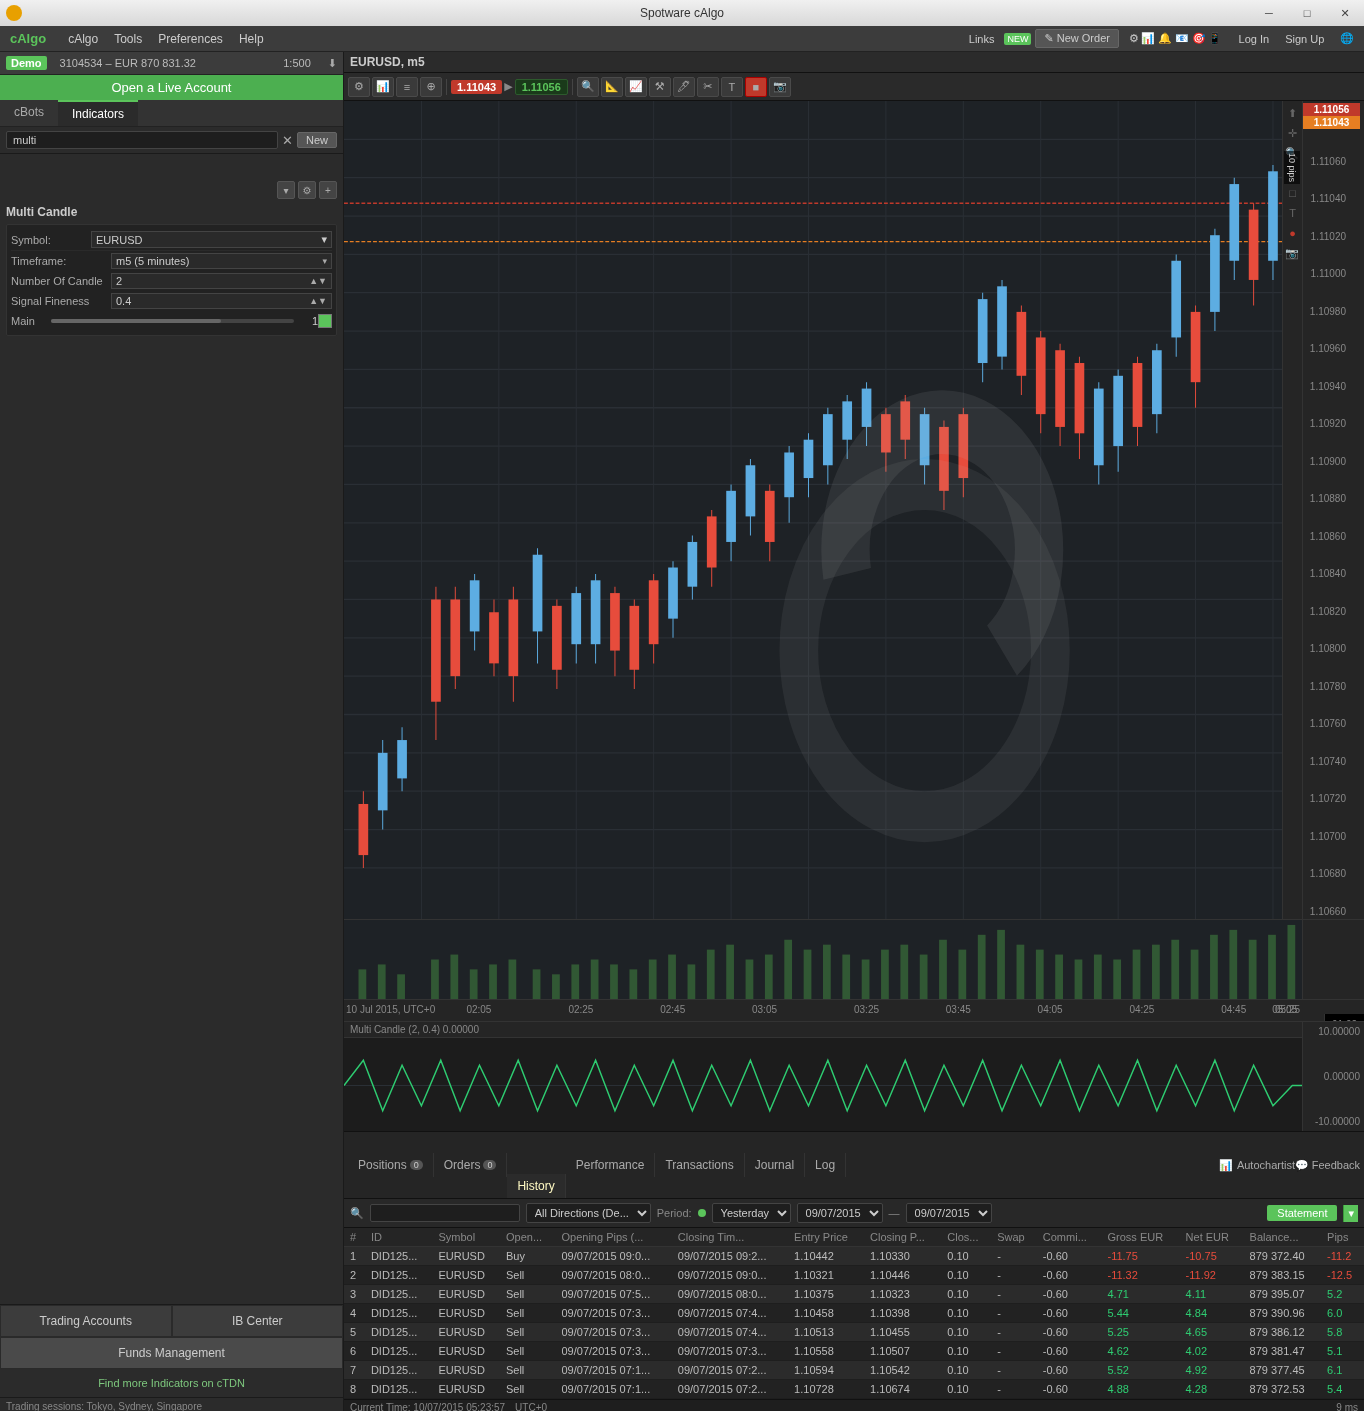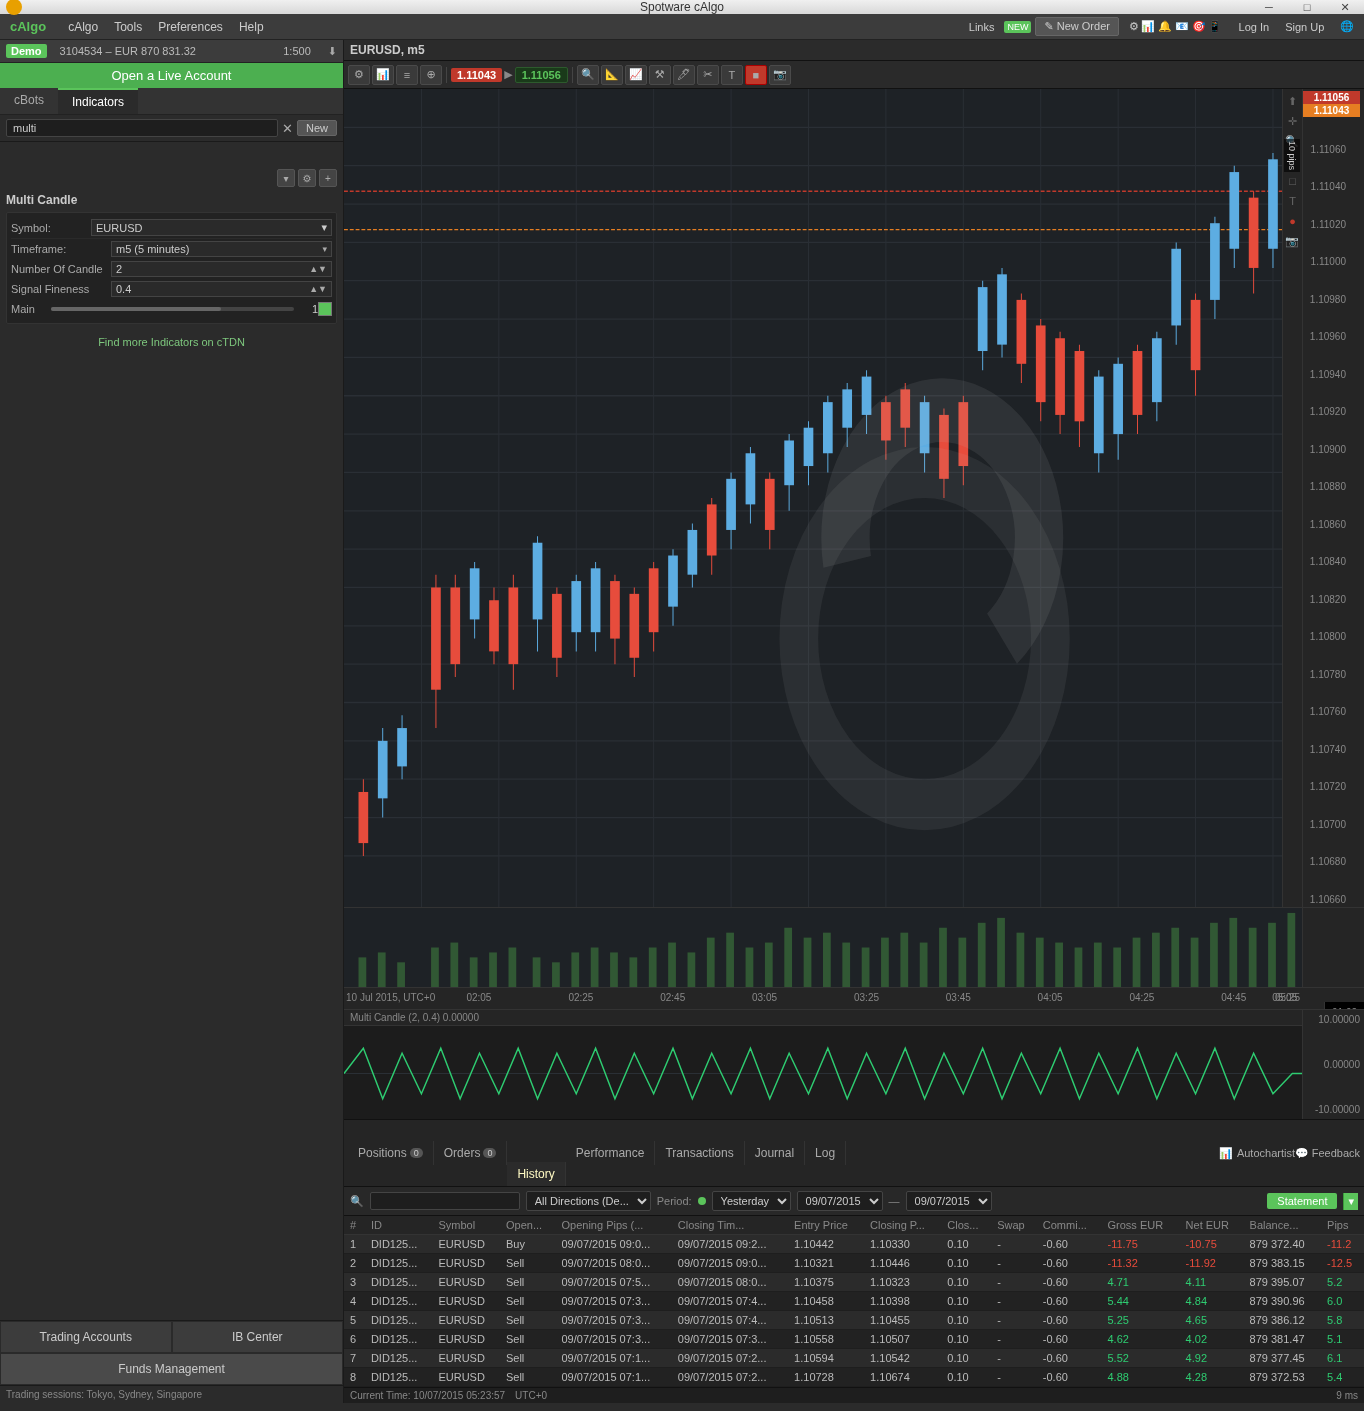--- a/index.html
+++ b/index.html
@@ -1,19 +1,19 @@
 <!DOCTYPE html>
 <html><head>
   <meta charset="utf-8">
   <style>
     * { margin: 0; padding: 0; box-sizing: border-box; }
     body { width: 1364px; height: 1411px; background: #2b2b2b; font-family: 'Segoe UI', Arial, sans-serif; font-size: 11px; color: #ccc; overflow: hidden; }
 
     
-    #titlebar { background: linear-gradient(to bottom, #f0f0f0, #d8d8d8); height: 14px; display: flex; align-items: center; justify-content: center; position: relative; }
+    #titlebar { background: linear-gradient(to bottom, #f0f0f0, #d8d8d8); height: 26px; display: flex; align-items: center; justify-content: center; position: relative; }
     #titlebar .app-icon { position: absolute; left: 6px; width: 16px; height: 16px; background: #e8a000; border-radius: 50%; }
     #titlebar .title { font-size: 12px; color: #333; font-weight: normal; }
     #titlebar .win-controls { position: absolute; right: 0; display: flex; }
     #titlebar .win-btn { width: 38px; height: 22px; display: flex; align-items: center; justify-content: center; font-size: 11px; color: #444; cursor: pointer; }
 
     
     #menubar { background: #3c3c3c; height: 26px; display: flex; align-items: center; padding: 0 4px; border-bottom: 1px solid #222; }
     #menubar .menu-brand { color: #5bc45b; font-weight: bold; font-size: 13px; margin-right: 8px; padding: 2px 6px; }
     #menubar .menu-item { color: #ccc; padding: 2px 8px; cursor: pointer; font-size: 12px; height: 100%; display: flex; align-items: center; }
     #menubar .menu-right { margin-left: auto; display: flex; align-items: center; gap: 4px; }
@@ -262,29 +262,29 @@
             <div class="slider">
               <div class="slider-track"></div>
             </div>
             <span class="slider-val">1</span>
           </div>
           <div class="color-box"></div>
         </div>
       </div>
     </div>
 
-    <div id="find-more">Find more Indicators on cTDN</div>
-
     <div id="bottom-buttons">
       <div class="btn-row">
         <div class="bb-btn">Trading Accounts</div>
         <div class="bb-btn">IB Center</div>
       </div>
       <div class="funds-btn">Funds Management</div>
     </div>
+
+    <div id="find-more">Find more Indicators on cTDN</div>
 
     <div id="session-info">Trading sessions: Tokyo, Sydney, Singapore</div>
   </div>
 
   <div id="right-panel">
 
     <div id="chart-header">
       <span class="chart-title">EURUSD, m5</span>
     </div>
 

